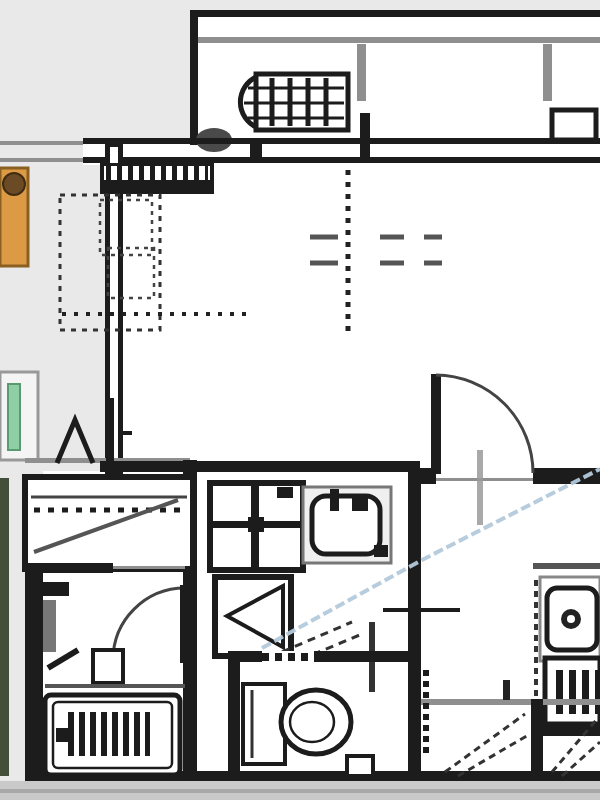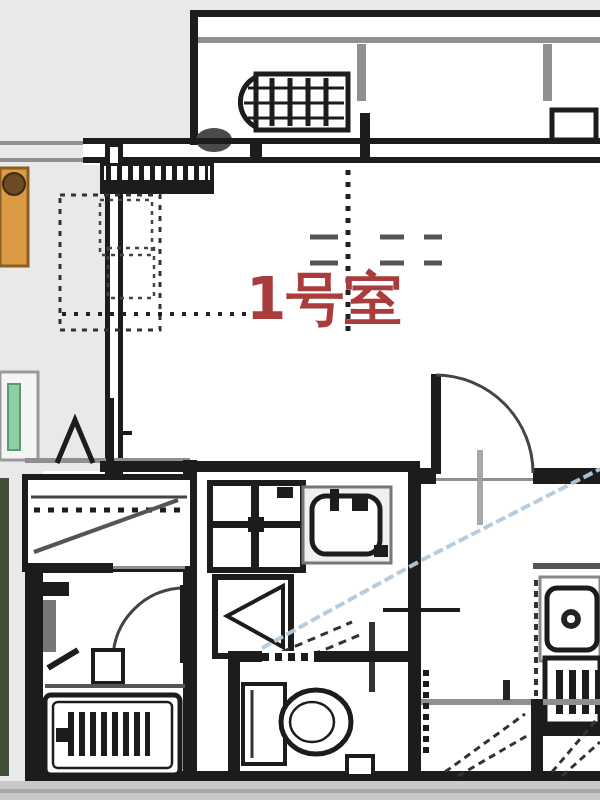--- a/index.html
+++ b/index.html
@@ -222,14 +222,13 @@
   </g>
 
   <polyline points="262,648 420,561 600,469" fill="none" style="stroke:var(--section-blue)" stroke-width="4" stroke-dasharray="10,4" opacity="0.95"></polyline>
 
   <g>
     <rect x="0" y="781" width="600" height="19" style="fill:var(--bottom-band)"></rect>
     <rect x="0" y="789" width="600" height="4" fill="#a8a8a8"></rect>
   </g>
 </svg>
 
-<div class="room-label">1号室</div>
 </div>
 
 </body></html>

